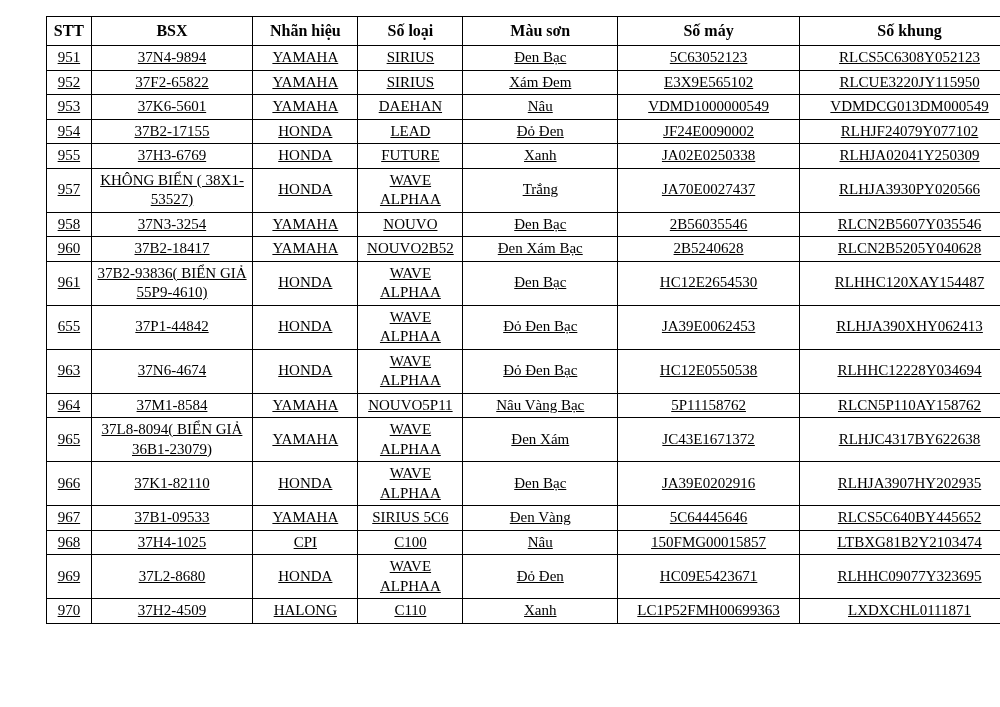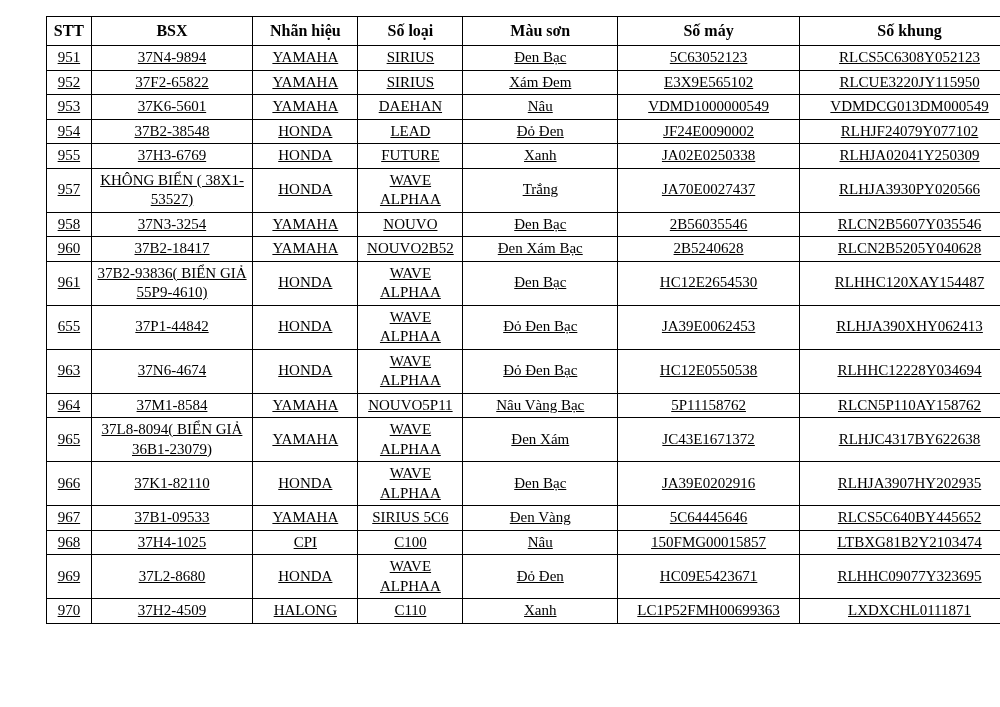--- a/index.html
+++ b/index.html
@@ -101,21 +101,21 @@
           <td>953</td>
           <td>37K6-5601</td>
           <td>YAMAHA</td>
           <td>DAEHAN</td>
           <td>Nâu</td>
           <td>VDMD1000000549</td>
           <td>VDMDCG013DM000549</td>
         </tr>
         <tr>
           <td>954</td>
-          <td>37B2-38548</td>
+          <td>37B2-17155</td>
           <td>HONDA</td>
           <td>LEAD</td>
           <td>Đỏ Đen</td>
           <td>JF24E0090002</td>
           <td>RLHJF24079Y077102</td>
         </tr>
         <tr>
           <td>955</td>
           <td>37H3-6769</td>
           <td>HONDA</td>

